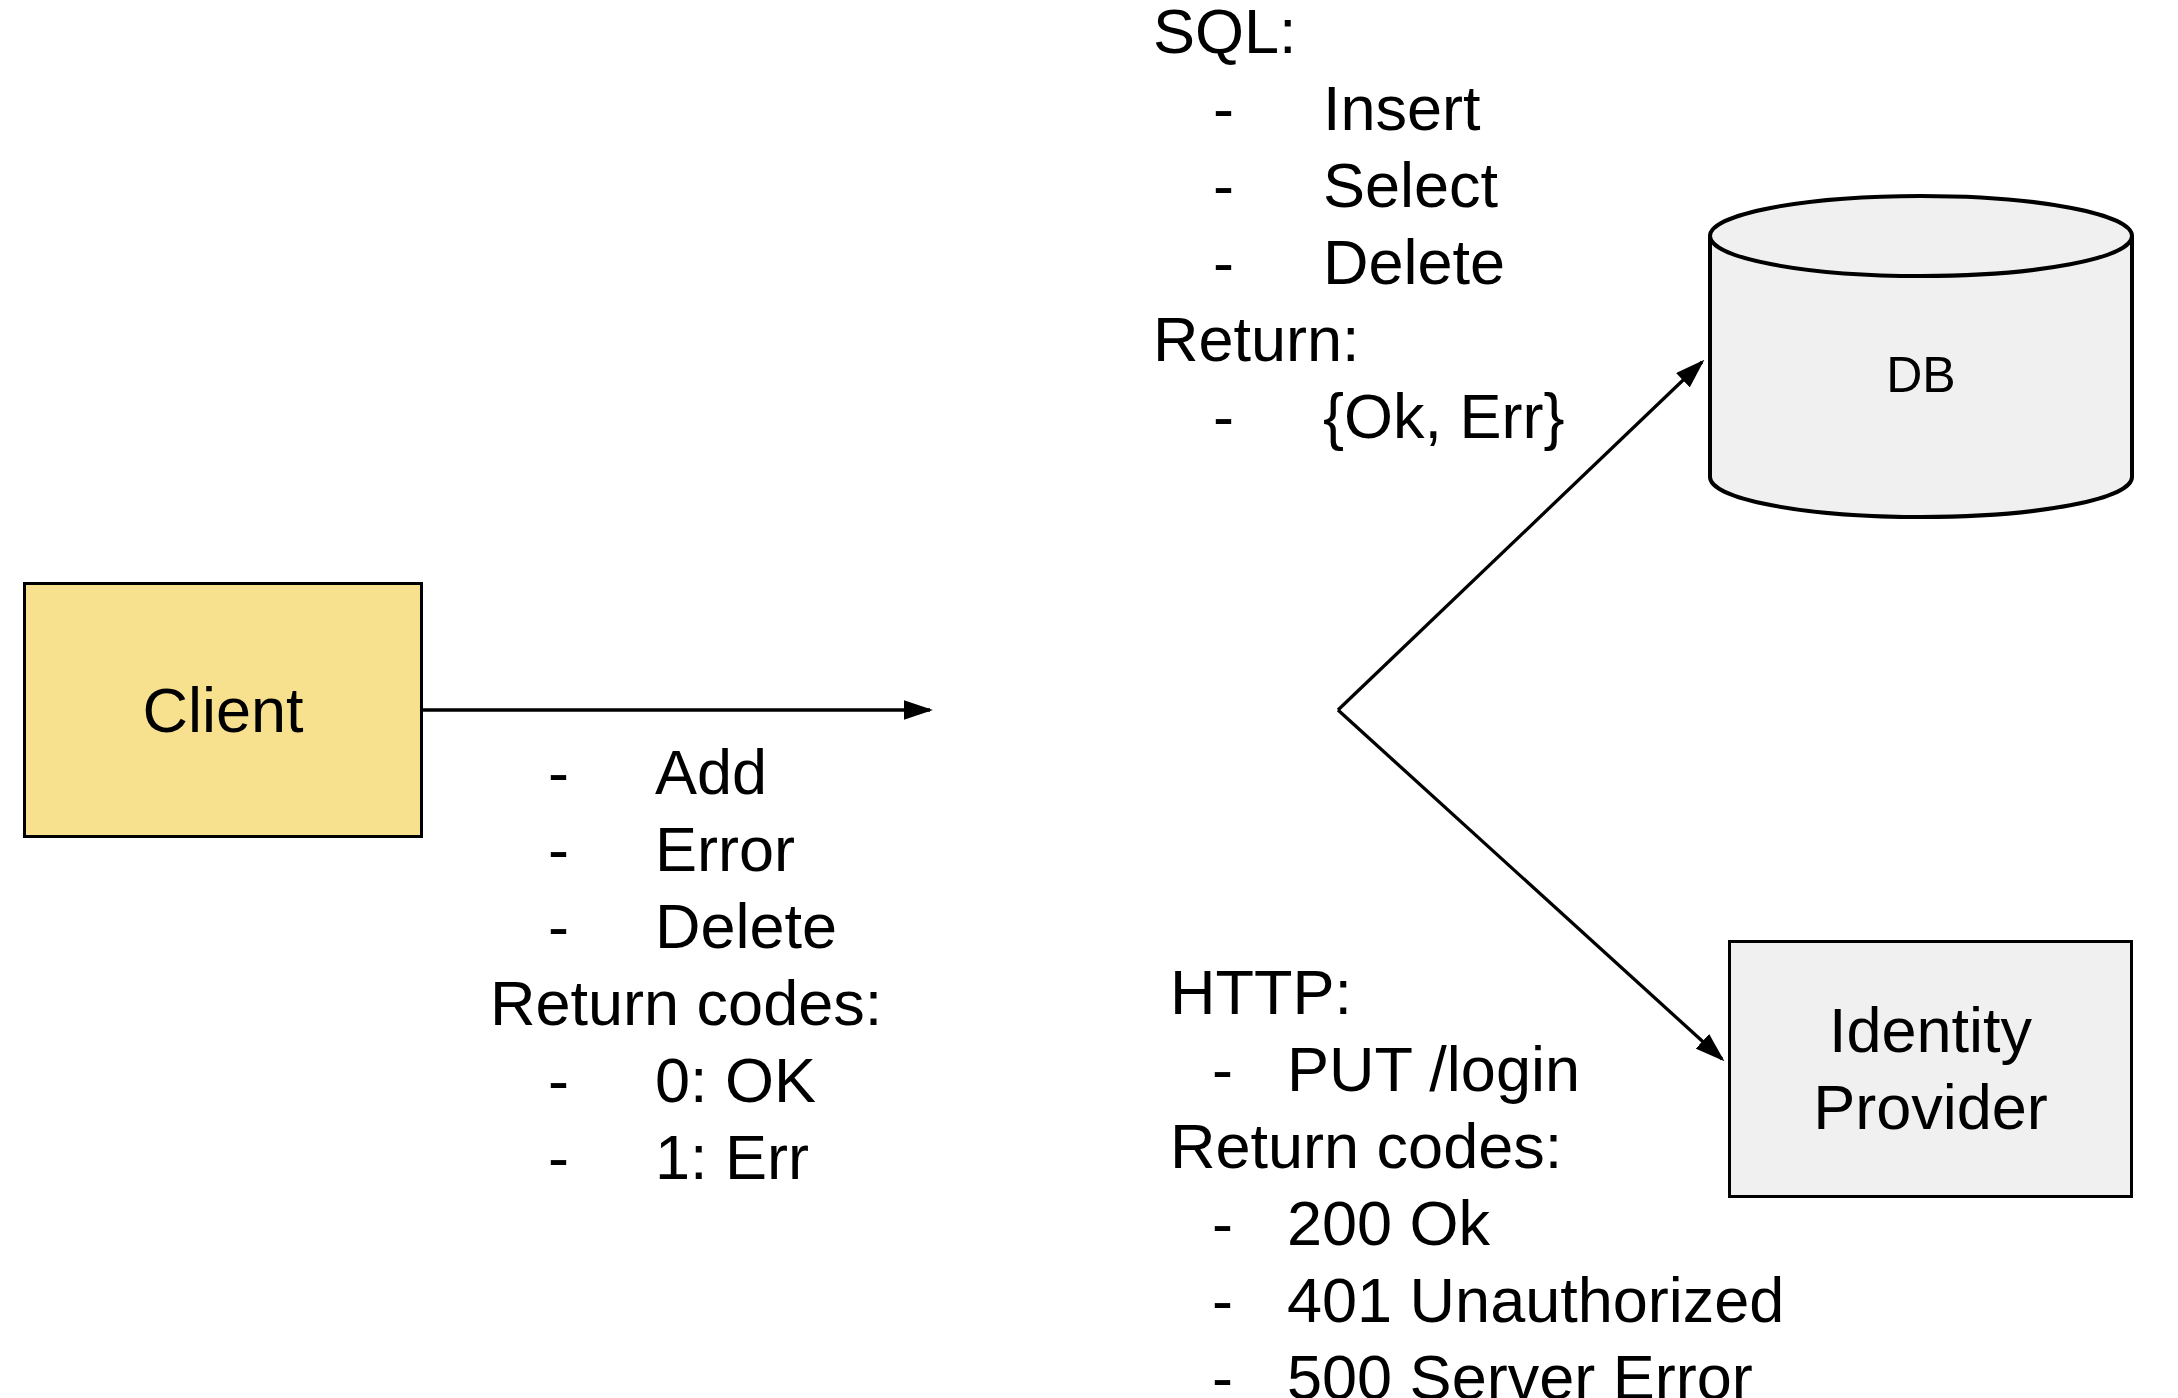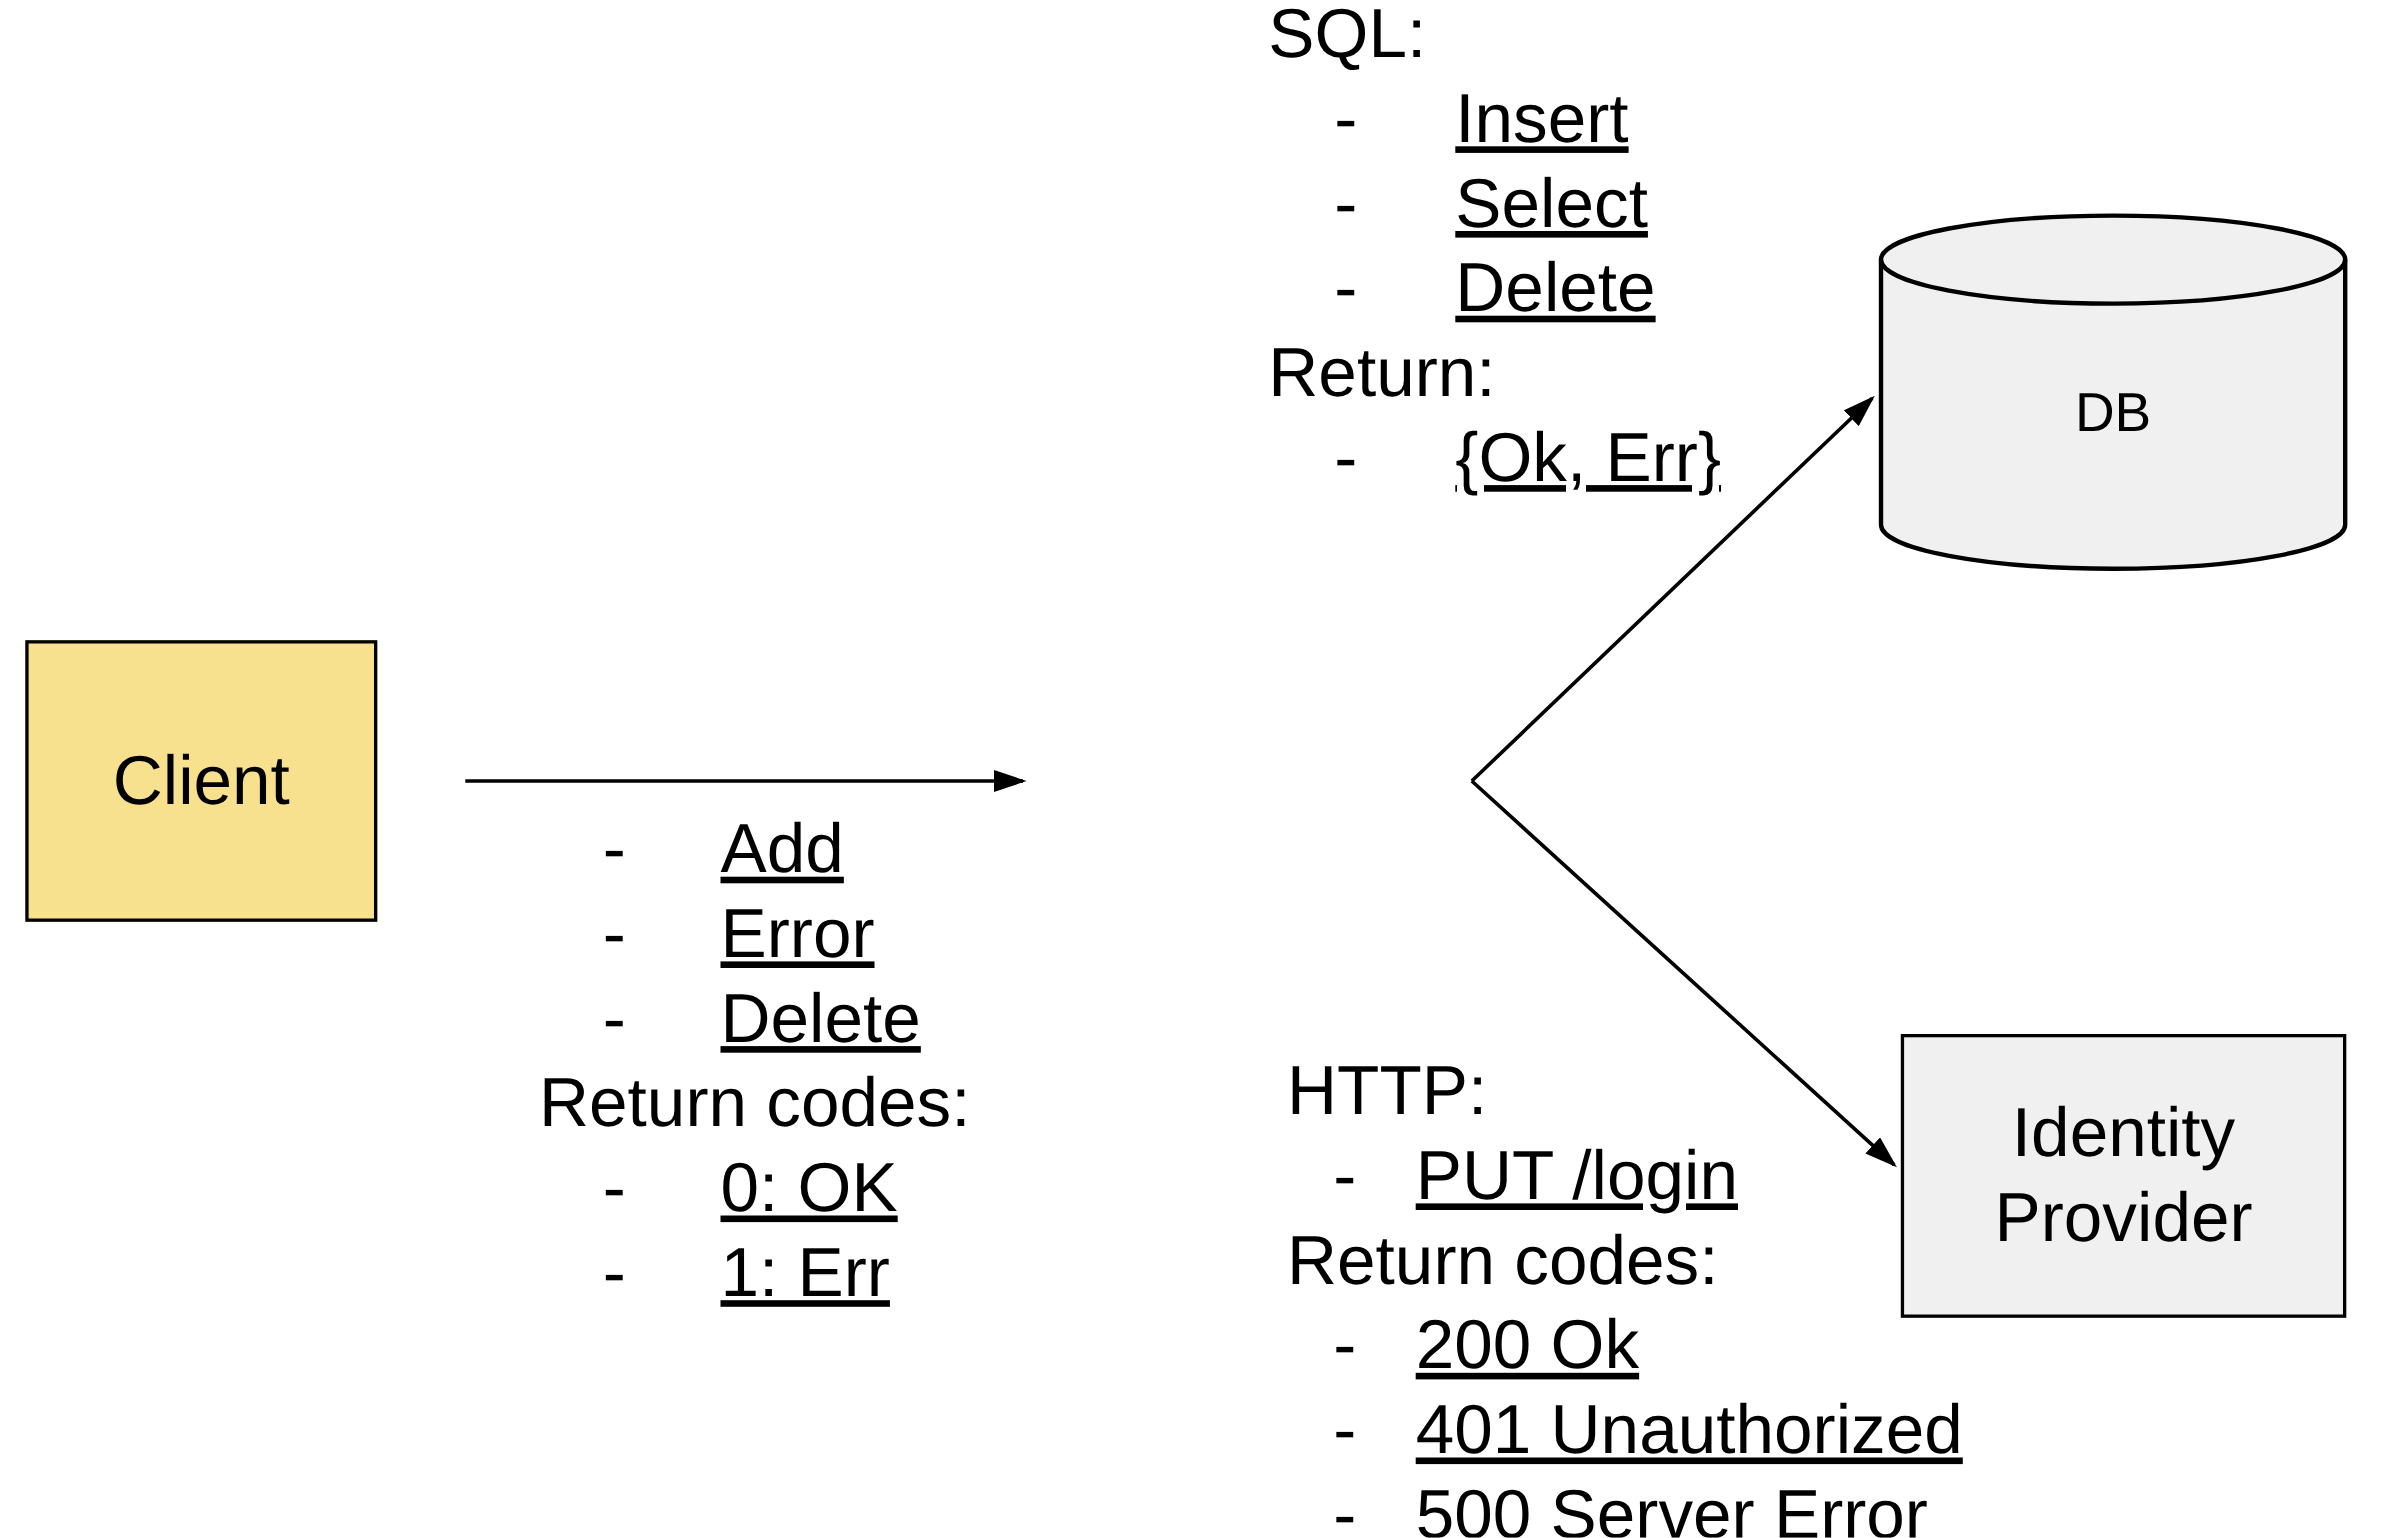--- a/index.html
+++ b/index.html
@@ -23,38 +23,38 @@
     align-items: center;
     justify-content: center;
     border: 3.3px solid #000000;
     box-sizing: border-box;
     font-size: 63px;
     line-height: 77px;
     text-align: center;
   }
   .node-yellow { background: #F7E18E; }
   .node-gray   { background: #F0F0F0; justify-content: center; }
-  #client-node  { left: 23px;   top: 582px; width: 320px; height: 256px; }
+  #client-node  { left: 23px;   top: 582px; width: 400px; height: 256px; }
   #backend-node { left: 937px;  top: 580px; width: 401px; height: 257px; }
   #idp-node     { left: 1728px; top: 940px; width: 405px; height: 258px; padding: 0 30px; }
   #db-label {
     position: absolute;
     left: 1710px; top: 255px; width: 422px; height: 240px;
     display: flex; align-items: center; justify-content: center;
     font-size: 50px; line-height: 77px;
   }
   .anno {
     position: absolute;
     font-size: 63px;
     line-height: 77px;
     white-space: nowrap;
   }
   .anno .line { position: relative; height: 77px; }
   .anno .dash { position: absolute; left: var(--dash); }
-  .anno .item { position: absolute; left: var(--item); text-decoration: underline; }
+  .anno .item { position: absolute; left: var(--item); }
   #sql-annotation  { left: 1153px; top: -7px;  --dash: 60px; --item: 170px; }
   #rpc-annotation  { left: 490px;  top: 734px; --dash: 58px; --item: 165px; }
   #http-annotation { left: 1170px; top: 926px; margin-top: 28px; --dash: 42px; --item: 117px; }
 </style>
 </head>
 <body>
 
 <div id="canvas">
 
   <svg id="connector-layer" viewBox="0 0 2178 1398" xmlns="http://www.w3.org/2000/svg">

